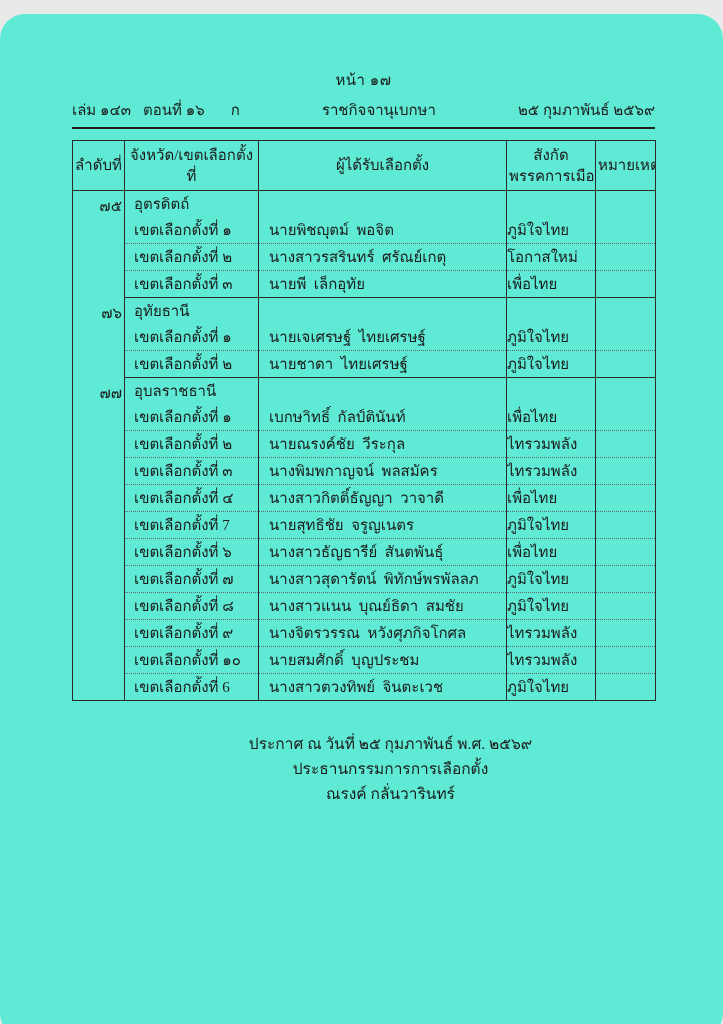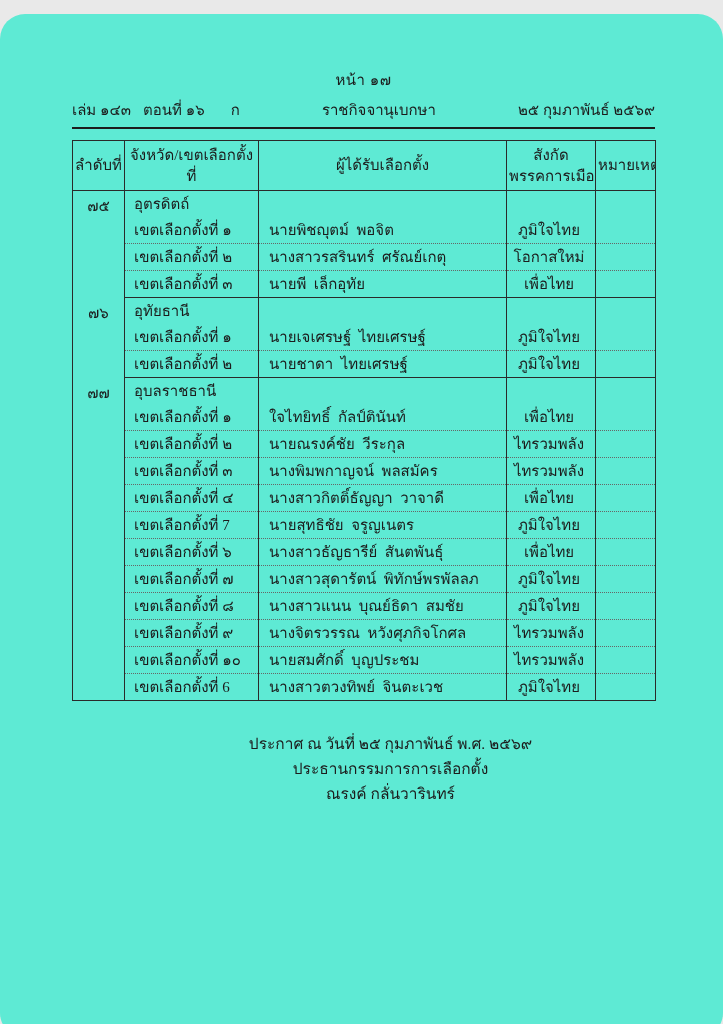--- a/index.html
+++ b/index.html
@@ -31,23 +31,23 @@
   th, td {
     border-left:1px solid #2a2a2a; border-right:1px solid #2a2a2a;
     font-weight:normal; font-size:15px; white-space:pre-wrap; overflow:hidden;
   }
   thead th {
     height:50px; text-align:center; vertical-align:middle;
     border-top:1px solid #2a2a2a; border-bottom:1px solid #2a2a2a;
     padding:2px; line-height:1.35;
   }
   tbody td { height:24px; vertical-align:middle; padding:1px 4px 1px 9px; }
-  tbody td.no { text-align:center; vertical-align:top; padding:3px 2px 0 2px; }
+  tbody td.no { text-align:right; vertical-align:top; padding:3px 2px 0 2px; }
   tbody td.person { padding-left:10px; }
-  tbody td.party  { padding-left:0;text-align:center; }
+  tbody td.party  { padding-left:0; }
   tr.province-row td { border-bottom:none; }
   tr.dist-row td { border-top:none; border-bottom:1px dotted #666; }
   tr.dist-row.last td { border-bottom:1px solid #2a2a2a; }
   
   .sig-block {
     margin-top:30px; width:583px; text-align:center;
     font-size:15.5px; line-height:1.62; transform:translateX(27px);
   }
 </style>
 </head>
@@ -133,21 +133,21 @@
         </tr>
         <tr class="province-row">
           <td class="no" rowspan="12">๗๗</td>
           <td class="district">อุบลราชธานี</td>
           <td class="person"></td>
           <td class="party"></td>
           <td class="remark"></td>
         </tr>
         <tr class="dist-row">
           <td class="district">เขตเลือกตั้งที่ ๑</td>
-          <td class="person">ใจไทยิทธิ์  กัลป์ตินันท์</td>
+          <td class="person">เบกษาิทธิ์  กัลป์ตินันท์</td>
           <td class="party">เพื่อไทย</td>
           <td class="remark"></td>
         </tr>
         <tr class="dist-row">
           <td class="district">เขตเลือกตั้งที่ ๒</td>
           <td class="person">นายณรงค์ชัย  วีระกุล</td>
           <td class="party">ไทรวมพลัง</td>
           <td class="remark"></td>
         </tr>
         <tr class="dist-row">

